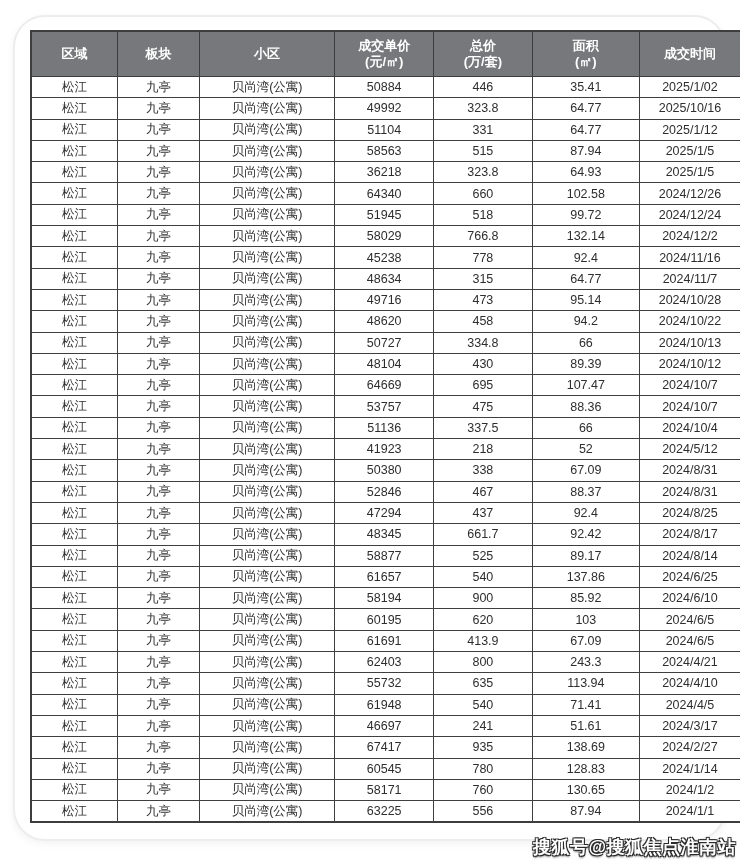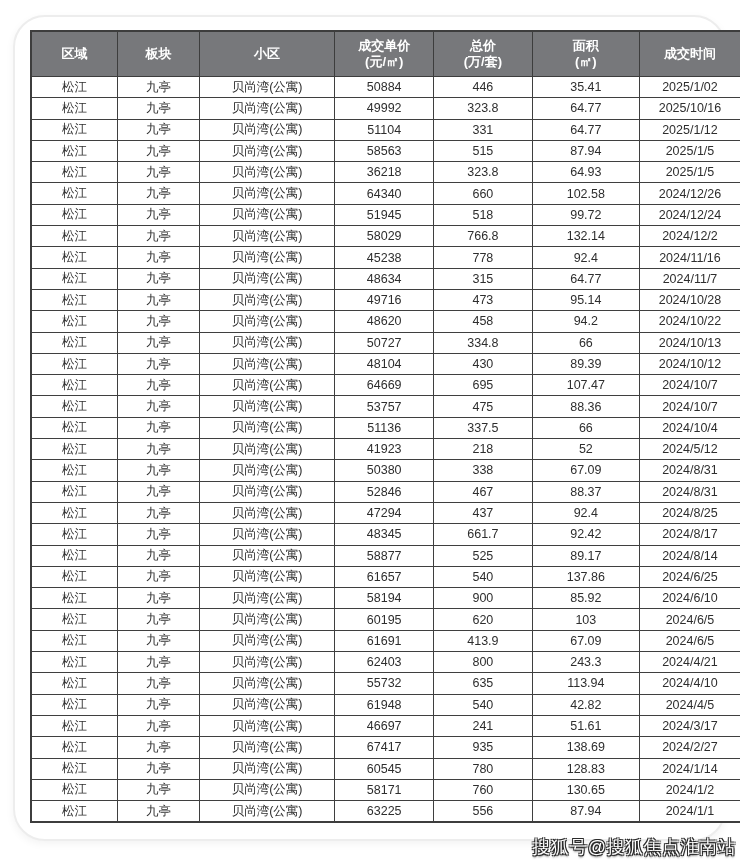--- a/index.html
+++ b/index.html
@@ -48,21 +48,21 @@
     border: 1px solid #3f3f3f;
     padding: 0 2px;
     white-space: nowrap;
     overflow: hidden;
   }
   .th-sub { display: block; }
   .watermark {
     position: absolute;
     right: 4px; bottom: 3px;
     font-size: 18px;
-    font-weight: normal;
+    font-weight: bold;
     color: #ffffff;
     letter-spacing: 0.5px;
     text-shadow:
       -1px -1px 0 #2a2a2a,
        1px -1px 0 #2a2a2a,
       -1px  1px 0 #2a2a2a,
        1px  1px 0 #2a2a2a,
        0    2px 2px rgba(40,40,40,0.7);
   }
 </style>
@@ -370,21 +370,21 @@
         <td>635</td>
         <td>113.94</td>
         <td>2024/4/10</td>
       </tr>
       <tr>
         <td>松江</td>
         <td>九亭</td>
         <td>贝尚湾(公寓)</td>
         <td>61948</td>
         <td>540</td>
-        <td>42.82</td>
+        <td>71.41</td>
         <td>2024/4/5</td>
       </tr>
       <tr>
         <td>松江</td>
         <td>九亭</td>
         <td>贝尚湾(公寓)</td>
         <td>46697</td>
         <td>241</td>
         <td>51.61</td>
         <td>2024/3/17</td>

